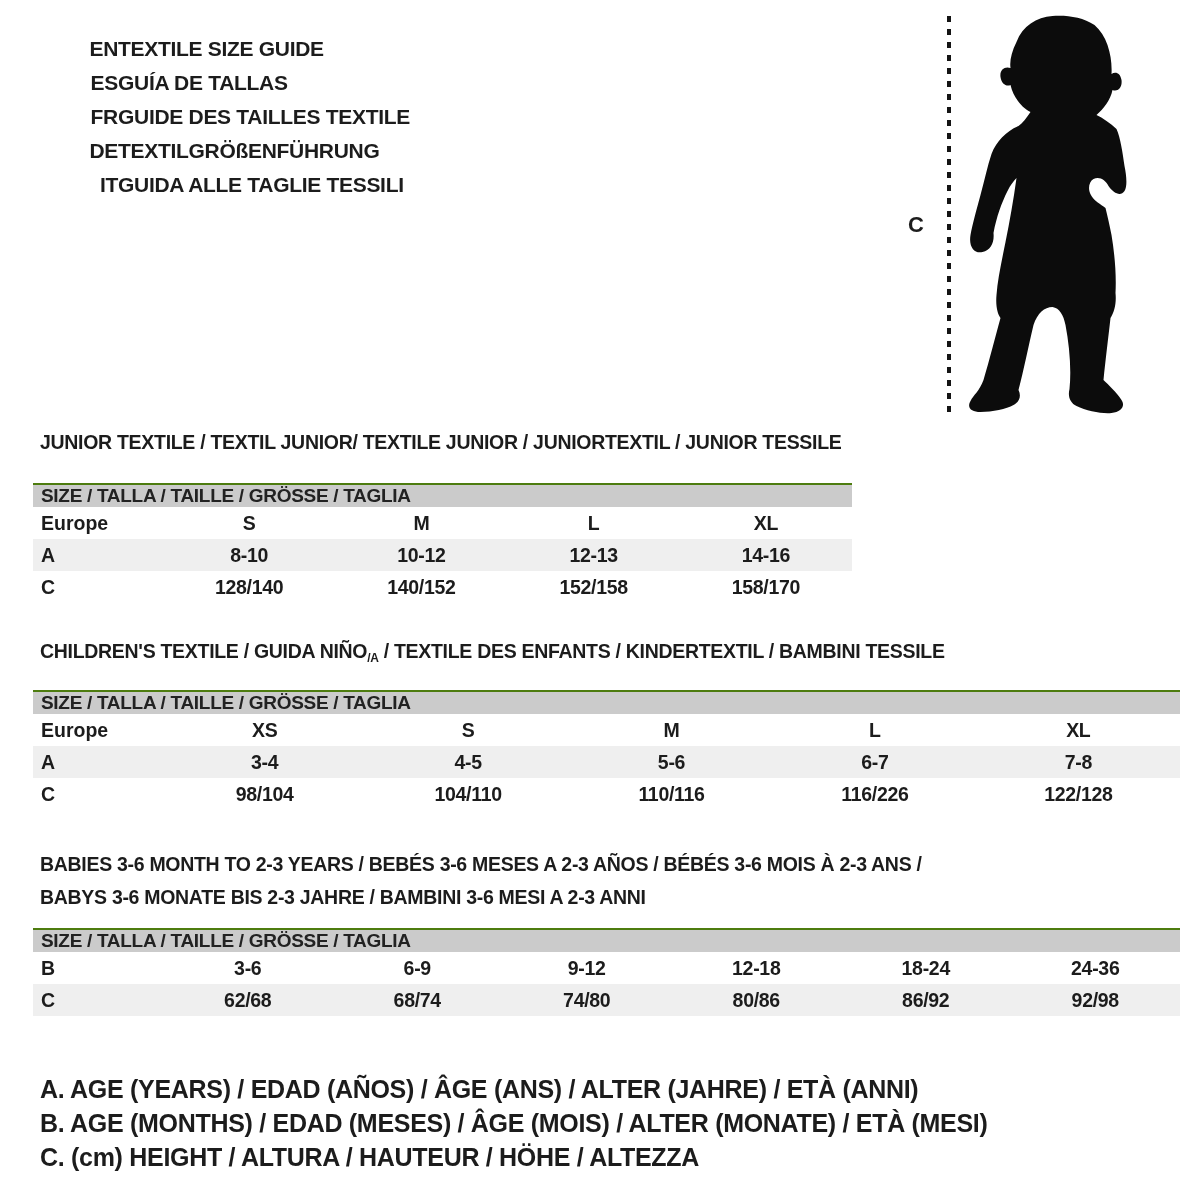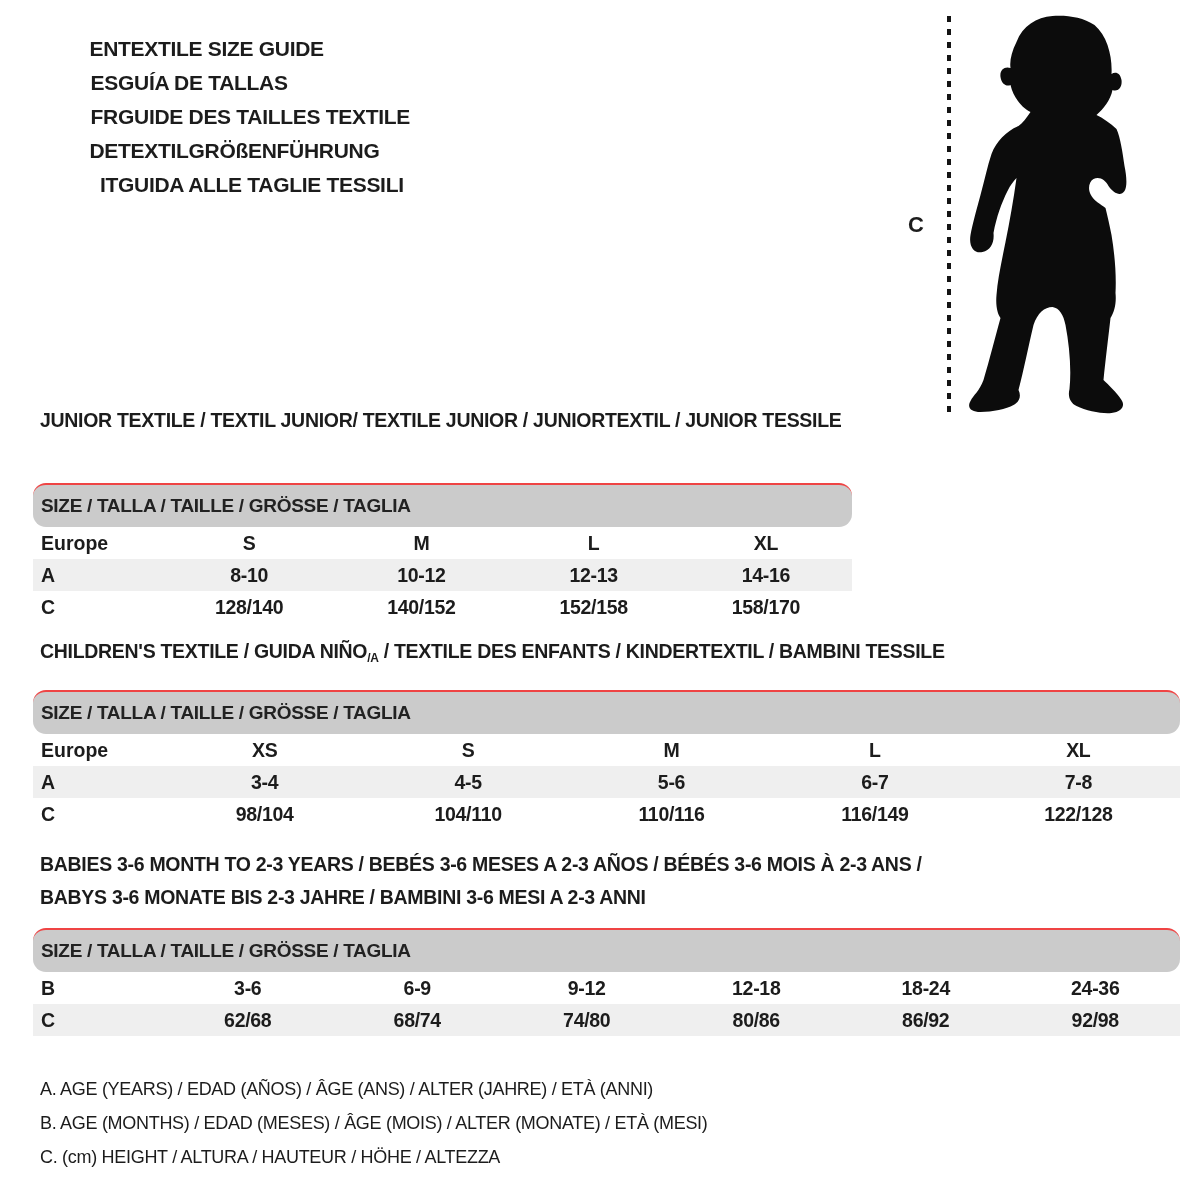--- a/index.html
+++ b/index.html
@@ -31,34 +31,34 @@
   .section-title{
     position:absolute;left:40px;
     font-size:19.5px;font-weight:700;letter-spacing:-0.3px;
     white-space:nowrap;
   }
   .section-title .subscript{font-size:12px;vertical-align:-4px;font-weight:700;}
   .babies-title{line-height:33px;}
   
   .size-table{position:absolute;left:33px;}
   .size-bar{
-    height:44px;display:flex;align-items:center;
+    height:24px;display:flex;align-items:center;
     background:#cbcbcb;
-    border-top:2px solid #ef4444;
+    border-top:2px solid #4d7c0f;
     box-sizing:border-box;
     padding-left:8px;
-    font-size:19px;font-weight:700;letter-spacing:-0.3px;color:#222;border-radius:13px;
+    font-size:19px;font-weight:700;letter-spacing:-0.3px;color:#222;
   }
   .t-row{display:flex;height:32px;align-items:center;}
   .t-row.shaded{background:#efefef;}
   .t-label{width:130px;padding-left:8px;box-sizing:border-box;font-size:19.5px;font-weight:700;}
   .t-cell{flex:1;text-align:center;font-size:19.5px;font-weight:700;letter-spacing:-0.3px;}
   
   .legend{position:absolute;left:40px;top:1072px;}
-  .legend-line{height:34px;display:flex;align-items:center;font-size:18px;font-weight:400;letter-spacing:-0.3px;}
+  .legend-line{height:34px;display:flex;align-items:center;font-size:25px;font-weight:700;letter-spacing:-0.3px;}
 </style>
 </head>
 <body>
 
 <div class="page">
 
   <div class="lang-header">
     <div class="lang-row">
       <span class="lang-code">EN</span>
       <span class="lang-title">TEXTILE SIZE GUIDE</span>
@@ -126,21 +126,21 @@
       C 163 172 162 162 160 152
       C 158 138 156 124 152 115
       C 146 109 138 104 132 101
       C 139 95 146 86 148 76
       C 153 78 158 74 157 66
       C 156 59 151 57 147 60
       C 148 43 143 22 130 11
       C 118 3 102 1 88 2 Z"></path>
   </svg>
 
-  <div class="section-title" style="top:409px;">JUNIOR TEXTILE / TEXTIL JUNIOR/ TEXTILE JUNIOR / JUNIORTEXTIL / JUNIOR TESSILE</div>
+  <div class="section-title" style="top:431px;">JUNIOR TEXTILE / TEXTIL JUNIOR/ TEXTILE JUNIOR / JUNIORTEXTIL / JUNIOR TESSILE</div>
 
   <div class="size-table" style="top:483px;width:819px;">
     <div class="size-bar">SIZE / TALLA / TAILLE / GRÖSSE / TAGLIA</div>
     <div class="t-row">
       <span class="t-label">Europe</span>
       <span class="t-cell">S</span>
       <span class="t-cell">M</span>
       <span class="t-cell">L</span>
       <span class="t-cell">XL</span>
     </div>
@@ -180,21 +180,21 @@
       <span class="t-cell">4-5</span>
       <span class="t-cell">5-6</span>
       <span class="t-cell">6-7</span>
       <span class="t-cell">7-8</span>
     </div>
     <div class="t-row">
       <span class="t-label">C</span>
       <span class="t-cell">98/104</span>
       <span class="t-cell">104/110</span>
       <span class="t-cell">110/116</span>
-      <span class="t-cell">116/149</span>
+      <span class="t-cell">116/226</span>
       <span class="t-cell">122/128</span>
     </div>
   </div>
 
   <div class="section-title babies-title" style="top:848px;">
     <div>BABIES 3-6 MONTH TO 2-3 YEARS / BEBÉS 3-6 MESES A 2-3 AÑOS / BÉBÉS 3-6 MOIS À 2-3 ANS /</div>
     <div>BABYS 3-6 MONATE BIS 2-3 JAHRE / BAMBINI 3-6 MESI A 2-3 ANNI</div>
   </div>
 
   <div class="size-table" style="top:928px;width:1147px;">

